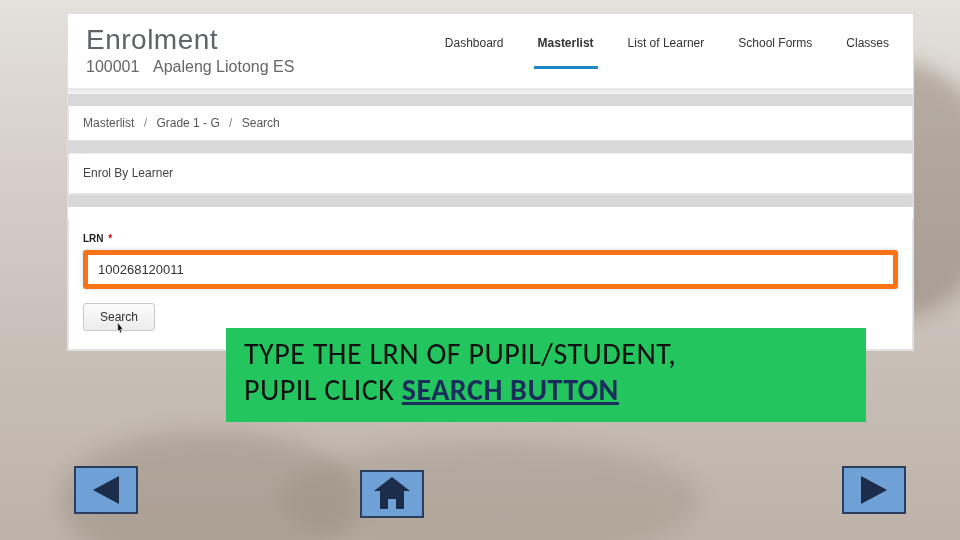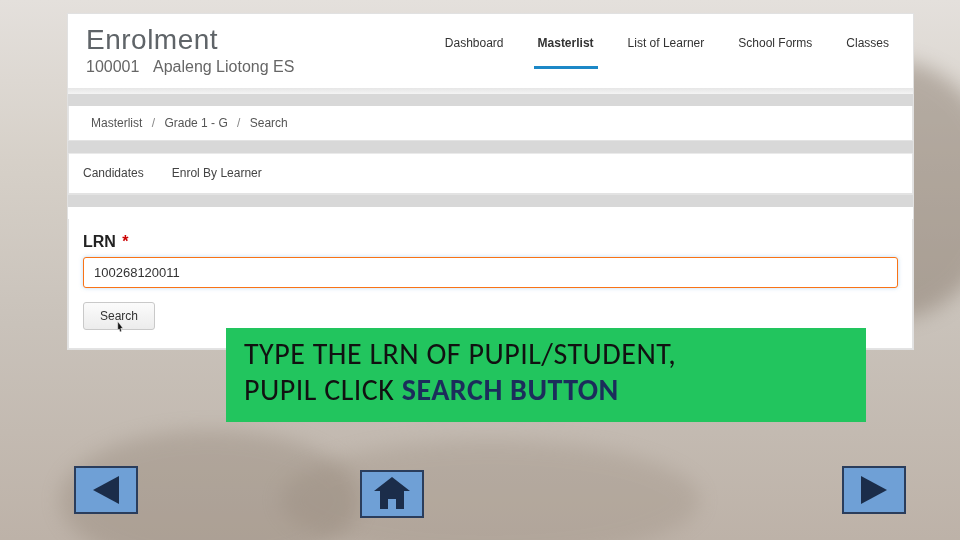--- a/index.html
+++ b/index.html
@@ -58,21 +58,21 @@
   .divider-shadow { height:6px; background:linear-gradient(#e6e6e6,#f4f4f4); }
 
   .panel-gap { background:#d8d8d8; height:12px; }
 
   .panel {
     background:#fff;
     border:1px solid #e3e3e3;
     border-top:none;
   }
   .breadcrumb {
-    padding:10px 22px;
+    padding:10px 14px;
     font-size:12px;
     color:#555;
   }
   .breadcrumb span.sep { margin:0 6px; color:#888; }
   .subtabs {
     padding:0 14px;
     border-top:1px solid #eaeaea;
     display:flex;
     gap:28px;
     font-size:12px;
@@ -81,28 +81,28 @@
   .subtabs .stab { padding:12px 0 14px 0; position:relative; cursor:pointer; }
   .subtabs .line {
     position:absolute; left:0; right:0; bottom:0; height:1px; background:#e3e3e3;
   }
   .form-panel {
     margin-top:12px;
     padding:14px 14px 60px 14px;
     position:relative;
   }
   .form-panel .lbl {
-    font-size:16px; font-weight:700; color:#222;
+    font-size:10px; font-weight:700; color:#222;
   }
   .form-panel .lbl .ast { color:#c00; margin-left:2px; }
   .lrn-input {
     width:100%;
     margin-top:6px;
     padding:7px 10px;
-    border:1px solid #f97316;
+    border:5px solid #f97316;
     border-radius:3px;
     font-size:13px;
     color:#333;
     outline:none;
     box-shadow: 0 0 4px rgba(74,151,214,0.35);
   }
   .search-btn {
     position:absolute;
     left:14px; bottom:18px;
     padding:6px 16px;
@@ -125,21 +125,21 @@
     position:absolute;
     left:226px; top:328px;
     width:640px;
     background:#22c55e;
     padding:8px 18px 14px 18px;
     font-family: Calibri, "Segoe UI", sans-serif;
     line-height:1.2;
   }
   .instr .l1 { font-size:30px; color:#111; letter-spacing:0.5px; }
   .instr .l2 { font-size:30px; color:#111; letter-spacing:0.5px; }
-  .instr .l2 b { color:#1b2d5b; }
+  .instr .l2 b { text-decoration: underline; color:#1b2d5b; }
 
   
   .navbtn {
     position:absolute;
     width:64px; height:48px;
     background:#6fa0d6;
     border:2px solid #2a3d5c;
     display:flex; align-items:center; justify-content:center;
     cursor:pointer;
   }
@@ -210,21 +210,20 @@
       <span>Grade 1 - G</span>
       <span class="sep">/</span>
       <span>Search</span>
     </div>
   </div>
 
   <div class="panel-gap"></div>
 
   <div class="panel" style="position:relative;">
     <div class="subtabs">
-      <div class="stab">Candidates</div>
       <div class="stab">Enrol By Learner</div>
       <div class="line"></div>
     </div>
   </div>
 
   <div class="panel-gap"></div>
 
   <div class="panel form-panel">
     <div class="lbl">
       <span>LRN</span>

